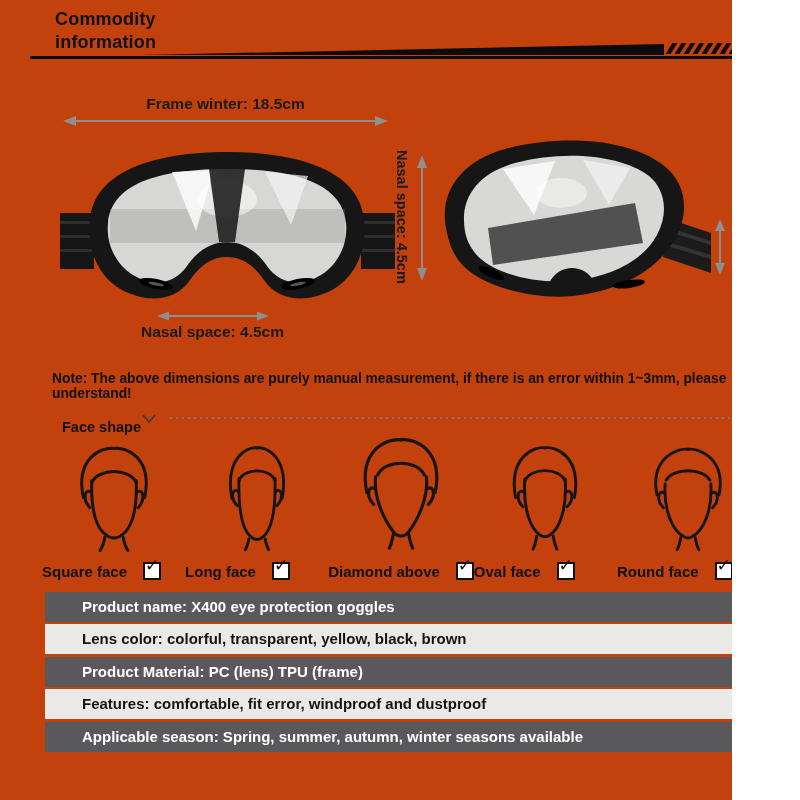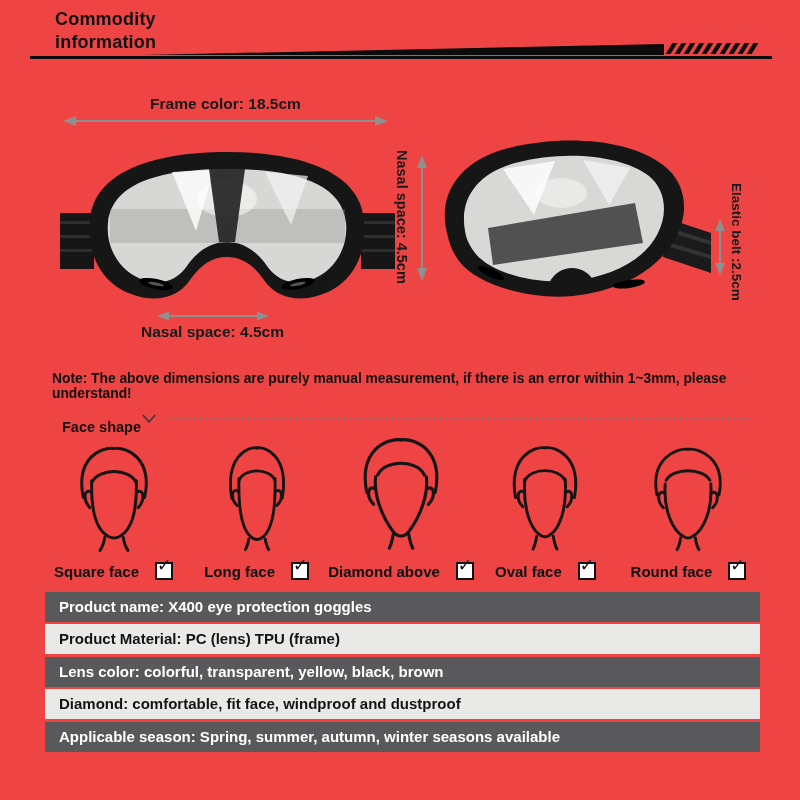--- a/index.html
+++ b/index.html
@@ -1,16 +1,16 @@
 <!DOCTYPE html>
 <html><head>
 <meta charset="utf-8">
 <style>
   html,body{margin:0;padding:0;background:#fff;}
-  #page{position:relative;width:800px;height:800px;background:#ef4444;overflow:hidden;
+  #page{position:relative;width:732px;height:800px;background:#c2410c;overflow:hidden;
         font-family:"Liberation Sans","DejaVu Sans",sans-serif;color:#111;}
 
   
   .title{position:absolute;left:55px;top:8px;font-size:18px;font-weight:700;
          line-height:23px;color:#121212;letter-spacing:.2px;}
   .thin-bar{position:absolute;left:30px;top:56px;width:742px;height:3px;background:#0c0c0c;}
   .wedge-bar{position:absolute;left:142px;top:44px;width:522px;height:11px;background:#0c0c0c;
              clip-path:polygon(0 100%,100% 0,100% 100%);}
   .slashes{position:absolute;left:669px;top:43px;height:11px;display:flex;gap:4px;}
   .slashes div{width:5px;height:11px;background:#0c0c0c;transform:skewX(-32deg);}
@@ -26,28 +26,28 @@
   .face-heading{position:absolute;left:62px;top:419px;font-size:14.5px;font-weight:700;color:#111;}
   .chevron{position:absolute;left:141px;top:414px;}
   .dotline{position:absolute;left:170px;top:417px;width:578px;height:2px;
            background-image:repeating-linear-gradient(to right,#7a7a7a 0 2px,transparent 2px 6px);}
 
   
   .faces-row{position:absolute;left:42px;top:436px;width:718px;height:120px;
              display:flex;align-items:flex-end;}
   .face-col{flex:1;display:flex;justify-content:center;align-items:flex-end;}
   .labels-row{position:absolute;left:42px;top:558px;width:718px;height:26px;display:flex;}
-  .label-col{flex:1;display:flex;justify-content:center;align-items:center;gap:16px;}
+  .label-col{flex:1;display:flex;align-items:center;gap:16px;}
   .face-label{font-size:15px;font-weight:700;color:#111;white-space:nowrap;}
   .checkbox{width:14px;height:14px;border:2.4px solid #111;background:#fff;position:relative;flex:0 0 auto;}
   .checkbox .glyph{position:absolute;left:0px;top:-7px;font-size:17px;font-weight:700;color:#111;line-height:1;}
 
   
   .specs{position:absolute;left:45px;top:592px;width:715px;}
-  .spec-row{height:30px;line-height:30px;margin-bottom:2.4px;padding-left:14px;
+  .spec-row{height:30px;line-height:30px;margin-bottom:2.4px;padding-left:37px;
             font-size:15px;font-weight:700;white-space:nowrap;overflow:hidden;}
   .spec-row:nth-child(odd){background:#59595b;color:#ffffff;}
   .spec-row:nth-child(even){background:#e9e9e8;color:#141414;}
 
   .goggle{position:absolute;}
 </style>
 </head>
 <body>
 
 <div id="page">
@@ -64,21 +64,21 @@
       <div></div>
       <div></div>
       <div></div>
       <div></div>
       <div></div>
       <div></div>
       <div></div>
       <div></div>
   </div>
 
-  <div class="dim-label center" style="left:63px;top:95px;width:325px;">Frame color: 18.5cm</div>
+  <div class="dim-label center" style="left:63px;top:95px;width:325px;">Frame winter: 18.5cm</div>
   <svg class="arrow-svg" style="left:63px;top:114px;" width="325" height="14">
     <line x1="10" y1="7" x2="315" y2="7" stroke="#8f8f8f" stroke-width="2"></line>
     <polygon points="0,7 13,2 13,12" fill="#8f8f8f"></polygon>
     <polygon points="325,7 312,2 312,12" fill="#8f8f8f"></polygon>
   </svg>
 
   <svg class="goggle" style="left:60px;top:143px;" width="335" height="178" viewBox="0 0 335 178">
     <rect x="0" y="70" width="34" height="56" fill="#161616"></rect>
     <rect x="0" y="78" width="34" height="3" fill="#2e2e2e"></rect>
       <rect x="0" y="92" width="34" height="3" fill="#2e2e2e"></rect>
@@ -241,19 +241,19 @@
     <div class="label-col">
       <span class="face-label">Round face</span>
       <span class="checkbox">
           <span class="glyph">✓</span>
         </span>
     </div>
   </div>
 
   <div class="specs">
     <div class="spec-row">Product name: X400 eye protection goggles</div>
+    <div class="spec-row">Lens color: colorful, transparent, yellow, black, brown</div>
     <div class="spec-row">Product Material: PC (lens) TPU (frame)</div>
-    <div class="spec-row">Lens color: colorful, transparent, yellow, black, brown</div>
-    <div class="spec-row">Diamond: comfortable, fit face, windproof and dustproof</div>
+    <div class="spec-row">Features: comfortable, fit error, windproof and dustproof</div>
     <div class="spec-row">Applicable season: Spring, summer, autumn, winter seasons available</div>
   </div>
 
 </div>
 
 </body></html>

